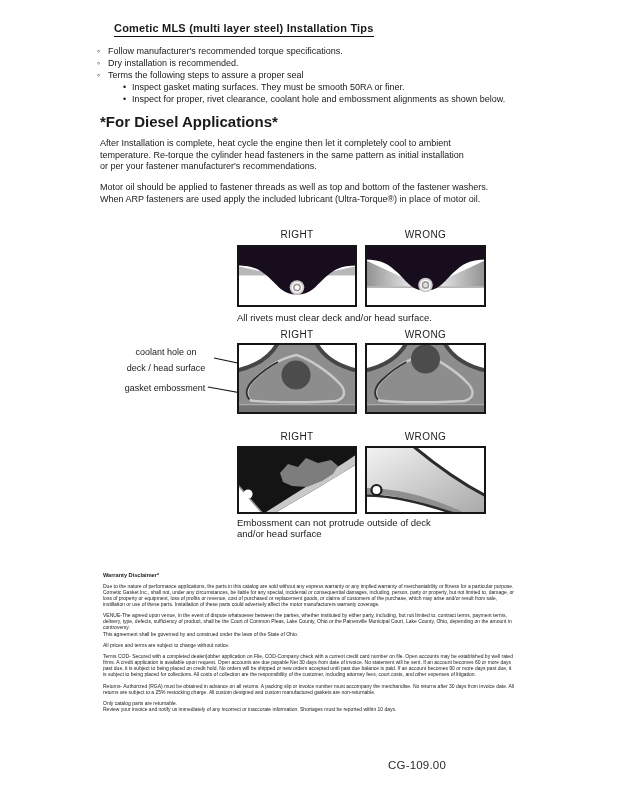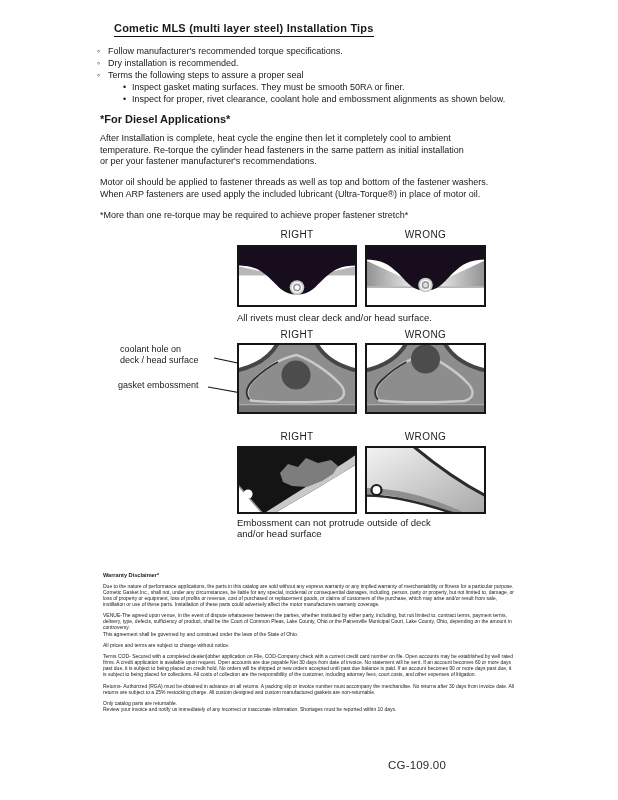--- a/index.html
+++ b/index.html
@@ -6,26 +6,26 @@
   .page{position:relative;width:618px;height:800px;background:#ffffff;overflow:hidden;
         font-family:"Liberation Sans","DejaVu Sans",sans-serif;color:#1a1a1a;}
   .title{position:absolute;left:114px;top:22px;font-size:11px;font-weight:700;
          border-bottom:1.5px solid #111;padding-bottom:2px;letter-spacing:0.2px;white-space:nowrap;}
   .bullets{position:absolute;left:97px;top:45px;font-size:9px;line-height:12px;}
   .b{display:flex;}
   .b .m{width:11px;flex:none;}
   .b.l2{padding-left:26px;}
   .b.l2 .m{width:9px;}
   .diesel{position:absolute;left:100px;top:113px;width:424px;}
-  .dh{font-size:11px;font-weight:700;margin:0 0 8px 0;}
+  .dh{font-size:15px;font-weight:700;margin:0 0 8px 0;}
   .dp{font-size:9px;line-height:11.5px;margin:0 0 9.5px 0;white-space:pre-line;}
   .fig-head{position:absolute;font-size:10px;font-weight:400;text-align:center;letter-spacing:0.4px;}
   .panel{position:absolute;line-height:0;}
   .caption{position:absolute;font-size:9.5px;white-space:pre-line;}
-  .anno{position:absolute;font-size:9px;line-height:11px;text-align:left;white-space:pre-line;}
+  .anno{position:absolute;font-size:9px;line-height:16px;text-align:center;white-space:pre-line;}
   .leaders{position:absolute;}
   .legal{position:absolute;left:103px;top:572px;width:413px;}
   .lh{font-size:5.6px;font-weight:700;margin:0 0 4.5px 0;}
   .lp{font-size:5px;line-height:6.15px;margin:0 0 5px 0;white-space:pre-line;}
   .cg{position:absolute;left:388px;top:759px;font-size:11.5px;color:#2a2a2a;letter-spacing:0.2px;}
   
   .f-dark{fill:var(--gasket-dark,#170d1d);}
   .f-deck{fill:var(--deck-gray,#b8b8b8);}
   .f-panel{fill:var(--panel-gray,#8d8d8d);}
   .f-emb{fill:var(--embossment-gray,#7d7d7d);}
@@ -61,21 +61,20 @@
       </div>
   </div>
 
   <div class="diesel">
     <div class="dh">*For Diesel Applications*</div>
     <p class="dp">After Installation is complete, heat cycle the engine then let it completely cool to ambient
 temperature. Re-torque the cylinder head fasteners in the same pattern as initial installation
 or per your fastener manufacturer's recommendations.</p>
     <p class="dp">Motor oil should be applied to fastener threads as well as top and bottom of the fastener washers.
 When ARP fasteners are used apply the included lubricant (Ultra-Torque®) in place of motor oil.</p>
-    <p class="dp">*More than one re-torque may be required to achieve proper fastener stretch*</p>
   </div>
 
   <div class="fig-head" style="left:237px;top:229px;width:120px">RIGHT</div>
   <div class="fig-head" style="left:365px;top:229px;width:121px">WRONG</div>
 
   <div class="panel" style="left:237px;top:245px">
     <svg viewBox="0 0 120 62" width="120" height="62">
       <rect width="120" height="62" fill="#ffffff"></rect>
       <polygon points="0,21 43,30.5 0,30.5" class="f-deck"></polygon>
       <polygon points="120,21 77,30.5 120,30.5" class="f-deck"></polygon>

